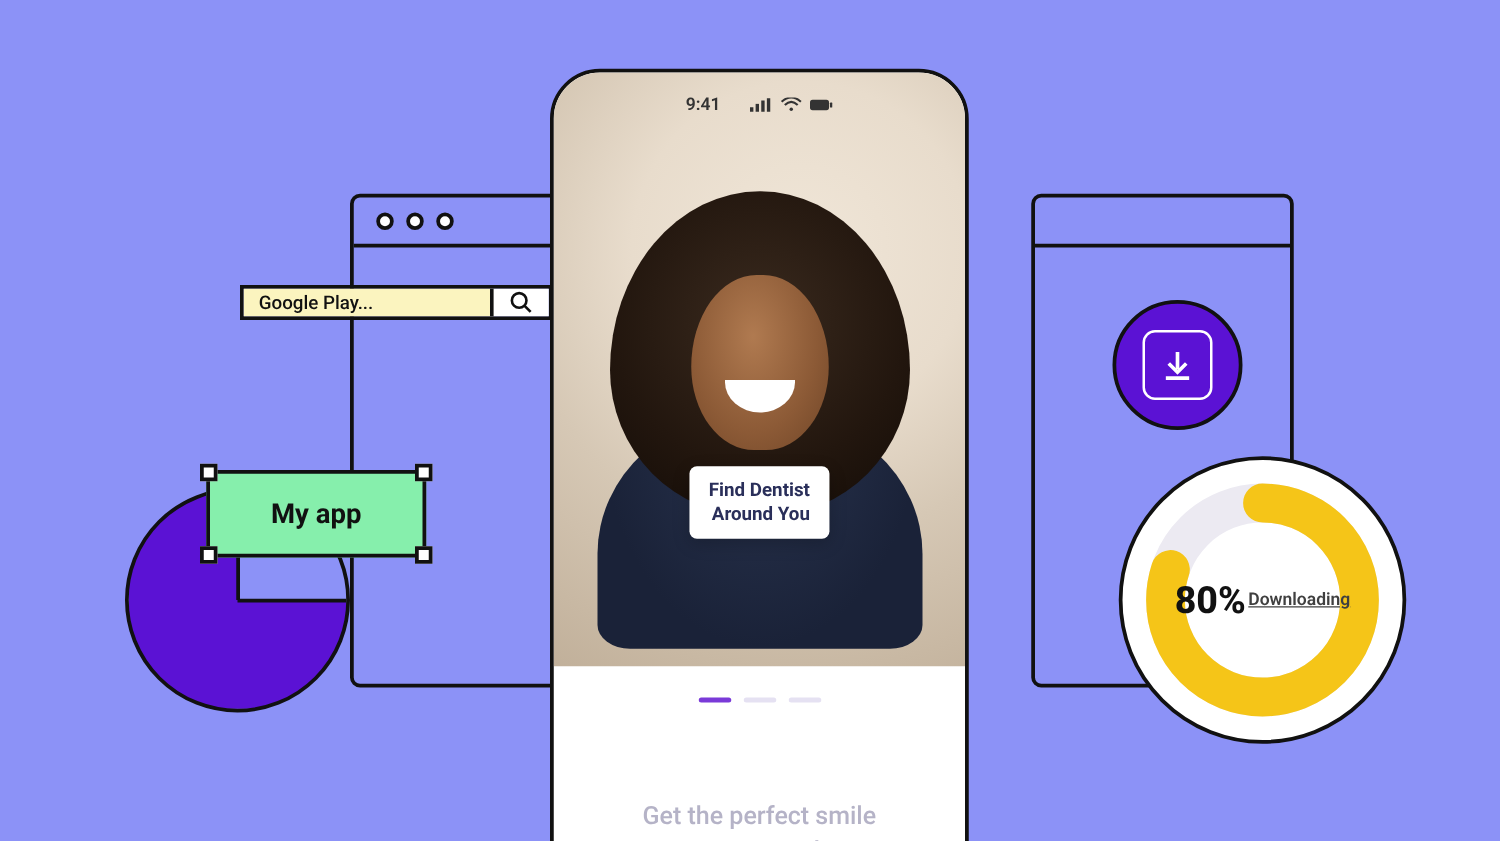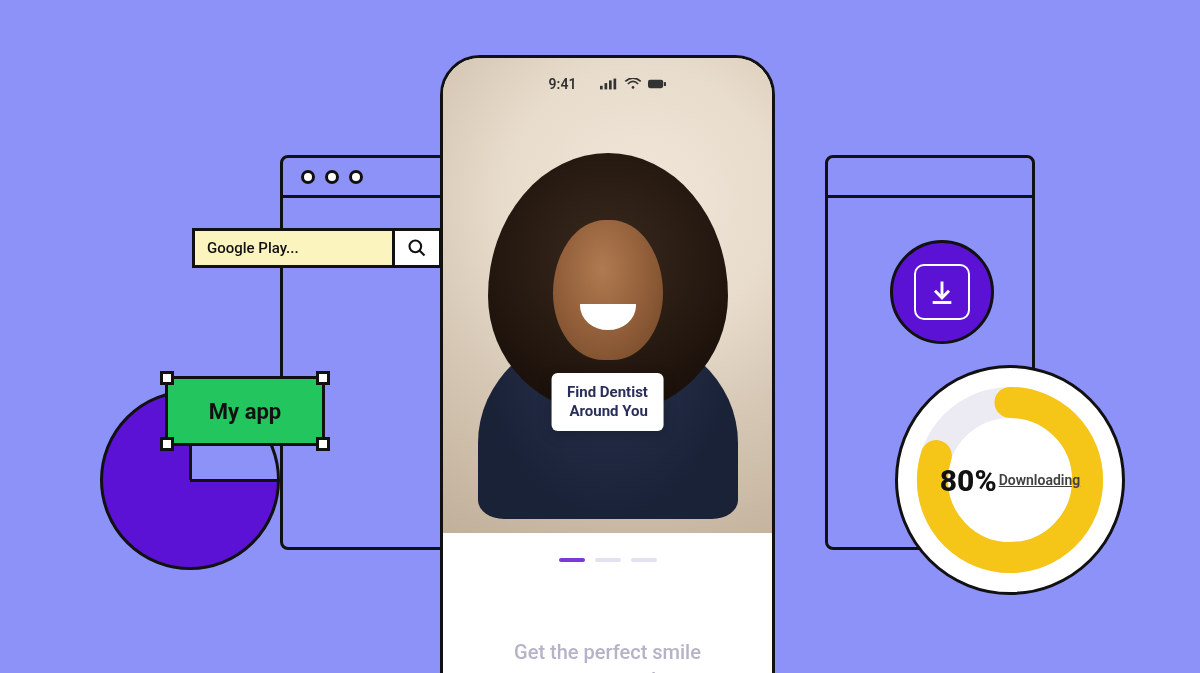--- a/index.html
+++ b/index.html
@@ -36,21 +36,21 @@
   }
   .browser-right .titlebar {
     height: 40px;
     border-bottom: 3px solid #111;
   }
 
   
   .searchbar {
     position: absolute;
     left: 192px; top: 228px;
-    width: 250px; height: 40px;
+    width: 250px; height: 28px;
     display: flex;
     border: 3px solid #111;
   }
   .searchbar .field {
     flex: 1;
     background: #fbf4bf;
     display: flex; align-items: center;
     padding: 0 12px;
     font-size: 15px; font-weight: 500; color: #111;
     border-right: 3px solid #111;
@@ -81,22 +81,22 @@
     left: calc(50% - 1.5px); top: 0; width: 3px; height: 50%;
   }
   .pie::after { 
     left: 50%; top: calc(50% - 1.5px); width: 50%; height: 3px;
   }
 
   
   .selection-box {
     position: absolute;
     left: 165px; top: 376px;
-    width: 160px; height: 70px;
-    background: #22c55e;
+    width: 176px; height: 70px;
+    background: #86efac;
     border: 3px solid #111;
     display: flex; align-items: center; justify-content: center;
     font-size: 22px; font-weight: 700; color: #111;
   }
   .handle {
     position: absolute; width: 14px; height: 14px;
     background: #fff; border: 3px solid #111;
   }
   .h-tl { left: -8px; top: -8px; }
   .h-tr { right: -8px; top: -8px; }

